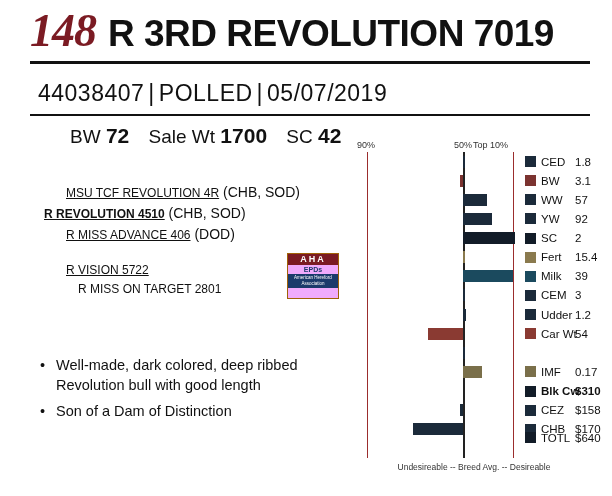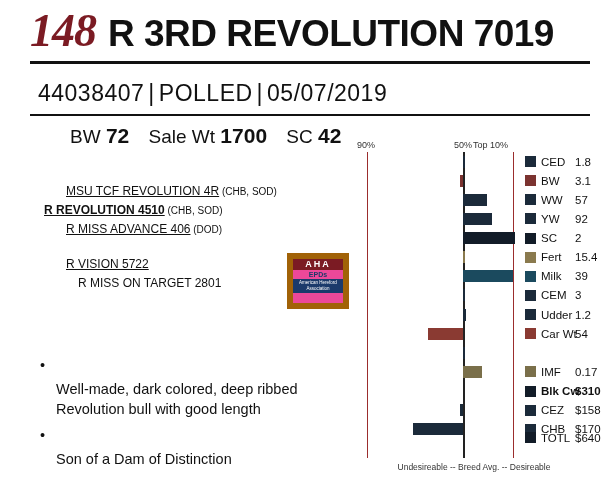--- a/index.html
+++ b/index.html
@@ -52,37 +52,37 @@
   .statsline b{font-size:21px;font-weight:bold;}
   .statsline .gap{display:inline-block;width:14px;}
   
   .ped{
     position:absolute;left:44px;top:184px;width:290px;
     font-size:12px;color:#111;
   }
   .ped .line{margin-bottom:5px;white-space:nowrap;}
   .ped .u{ text-decoration:underline; }
   .ped .b{ font-weight:bold; }
-  .ped .sm{ font-size:10px; }
+  .ped .sm{ font-size:14px; }
   .ped .indent1{ padding-left:0px; }
   .ped .indent2{ padding-left:22px; }
   .ped .indent3{ padding-left:34px; }
   .ped-gap{height:16px;}
   
   .bullets{
     position:absolute;left:40px;top:355px;width:300px;
     font-size:14.5px;color:#111;line-height:20px;
   }
   .bullet{display:flex;margin-bottom:6px;}
   .bullet .dot{width:16px;flex:0 0 16px;}
-  .bullet .txt{flex:1;margin-top:24px;}
+  .bullet .txt{flex:1;}
   
   .logo{
     position:absolute;left:287px;top:253px;width:50px;height:44px;
-    border:6px solid #a16207;background:#ec4899;
+    border:1px solid #a16207;background:#f0abfc;
     font-size:5px;line-height:6px;text-align:center;
     overflow:hidden;
   }
   .logo .l1{background:#7b1b23;color:#fff;font-weight:bold;font-size:9px;line-height:11px;letter-spacing:2px;}
   .logo .l2{color:#1b3a6b;font-weight:bold;font-size:7px;line-height:9px;}
   .logo .l3{background:#1b3a6b;color:#fff;font-size:4.5px;line-height:6px;padding:1px 0;}
   
   .chart{
     position:absolute;left:345px;top:138px;width:258px;height:340px;
   }

